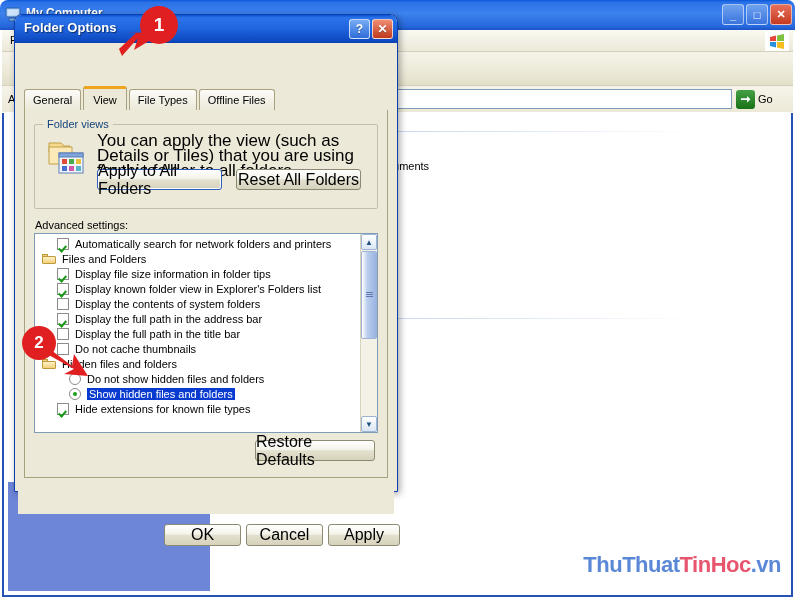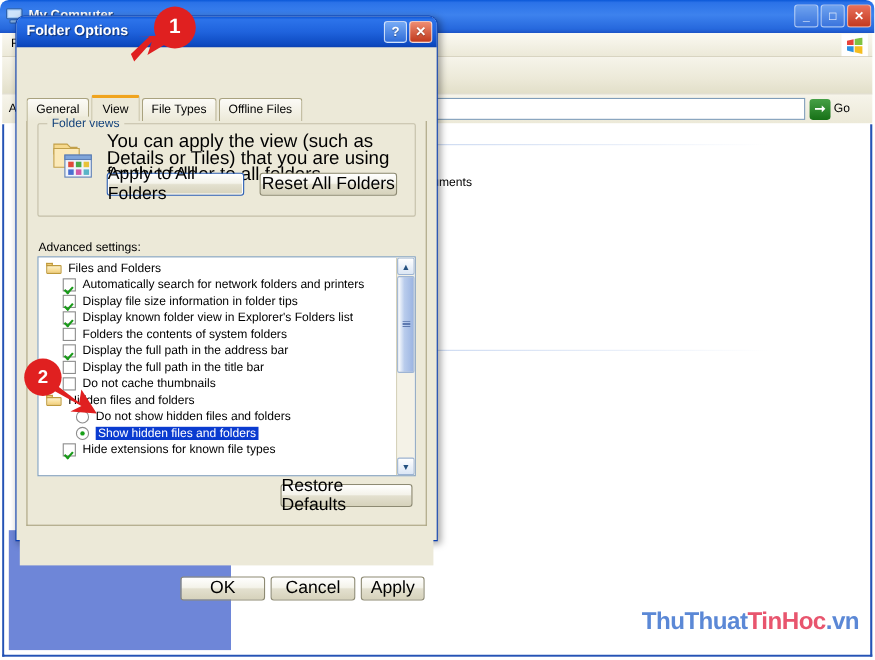--- a/index.html
+++ b/index.html
@@ -433,21 +433,21 @@
 
       <div class="tabstrip">
         <div class="tab">General</div>
         <div class="tab active">View</div>
         <div class="tab">File Types</div>
         <div class="tab">Offline Files</div>
       </div>
 
       <div class="tabpage">
 
-        <div class="groupbox" style="left:9px; top:2px; width:344px; height:85px;">
+        <div class="groupbox" style="left:9px; top:14px; width:344px; height:85px;">
           <span class="groupbox-title">Folder views</span>
 
           <div style="position:absolute; left:12px; top:12px; width:40px; height:40px;">
             <svg width="40" height="40" viewBox="0 0 40 40">
               <path d="M2 6 h12 l3 3 h6 v6 h-21 z" fill="#f6d98d" stroke="#c2a04a"></path>
               <path d="M2 10 h23 v17 h-23 z" fill="#fbe9b8" stroke="#c2a04a"></path>
               <rect x="12" y="16" width="24" height="20" fill="#f0f4fb" stroke="#5d7fb5"></rect>
               <rect x="12" y="16" width="24" height="4" fill="#7fa5da" stroke="#5d7fb5"></rect>
               <rect x="15" y="22" width="5" height="5" fill="#e04a3a"></rect>
               <rect x="22" y="22" width="5" height="5" fill="#4aa94a"></rect>
@@ -463,50 +463,50 @@
           <div class="xp-btn default" style="position:absolute; left:62px; top:44px; width:125px; height:21px;">Apply to All Folders</div>
           <div class="xp-btn" style="position:absolute; left:201px; top:44px; width:125px; height:21px;">Reset All Folders</div>
         </div>
 
         <span class="adv-label" style="left:10px; top:109px;">Advanced settings:</span>
 
         <div class="listbox" style="left:9px; top:123px; width:344px; height:200px;">
           <div class="lb-inner">
 
             <div class="lb-row">
+              <span class="ind2"></span>
+                <span class="cb checked"></span>
+              <span class="txt">Automatically search for network folders and printers</span>
+            </div>
+
+            <div class="lb-row">
               <span class="ind"></span>
               <span class="mini-folder">
                   <span class="mt"></span>
                   <span class="mb"></span>
                 </span>
               <span class="txt">Files and Folders</span>
             </div>
 
             <div class="lb-row">
               <span class="ind2"></span>
                 <span class="cb checked"></span>
-              <span class="txt">Automatically search for network folders and printers</span>
-            </div>
-
-            <div class="lb-row">
-              <span class="ind2"></span>
-                <span class="cb checked"></span>
               <span class="txt">Display file size information in folder tips</span>
             </div>
 
             <div class="lb-row">
               <span class="ind2"></span>
                 <span class="cb checked"></span>
               <span class="txt">Display known folder view in Explorer's Folders list</span>
             </div>
 
             <div class="lb-row">
               <span class="ind2"></span>
                 <span class="cb"></span>
-              <span class="txt">Folders the contents of system folders</span>
+              <span class="txt">Display the contents of system folders</span>
             </div>
 
             <div class="lb-row">
               <span class="ind2"></span>
                 <span class="cb checked"></span>
               <span class="txt">Display the full path in the address bar</span>
             </div>
 
             <div class="lb-row">
               <span class="ind2"></span>
@@ -558,21 +558,21 @@
             <div class="sb-arrow" style="bottom:0;">▼</div>
           </div>
         </div>
 
         <div class="xp-btn" style="position:absolute; left:230px; top:330px; width:120px; height:21px;">Restore Defaults</div>
       </div>
 
       <div class="dlg-bottom">
         <div class="xp-btn" style="position:absolute; left:146px; top:39px; width:77px; height:22px;">OK</div>
         <div class="xp-btn" style="position:absolute; left:228px; top:39px; width:77px; height:22px;">Cancel</div>
-        <div class="xp-btn" style="position:absolute; left:310px; top:39px; width:58px; height:22px;">Apply</div>
+        <div class="xp-btn" style="position:absolute; left:310px; top:39px; width:72px; height:22px;">Apply</div>
       </div>
     </div>
   </div>
 
   <svg class="anno-arrow" style="left:108px; top:26px;" width="62" height="34" viewBox="0 0 62 34">
     <path d="M56 6 L26 24 L30 12 L14 30 L11 23 L28 7 L17 7 Z" fill="#e02020"></path>
   </svg>
   <div class="anno-circle" style="left:140px; top:6px; width:38px; height:38px; font-size:19px;">1</div>
 
   <svg class="anno-arrow" style="left:34px; top:336px;" width="60" height="46" viewBox="0 0 60 46">

